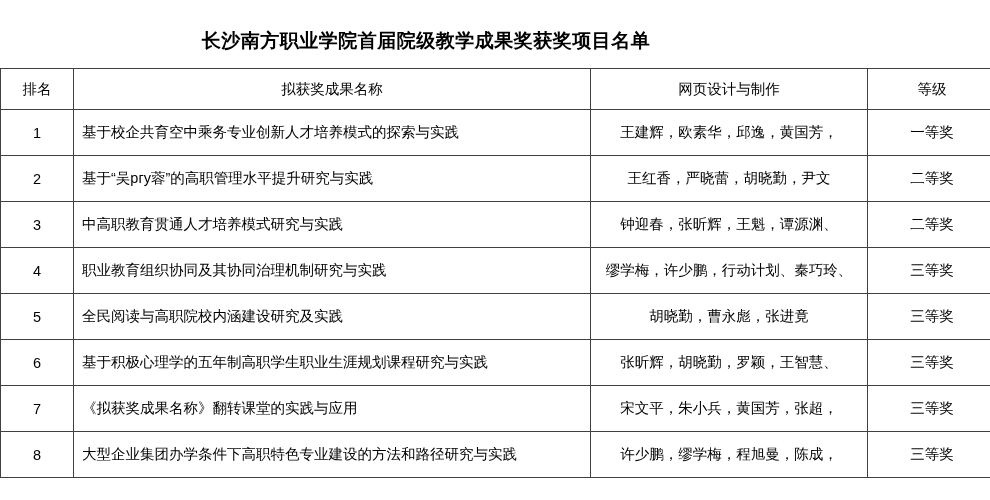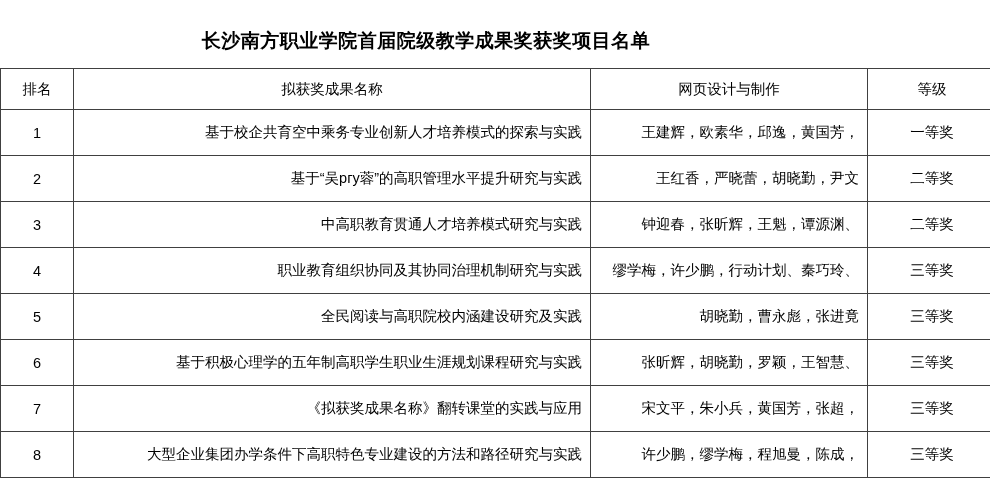--- a/index.html
+++ b/index.html
@@ -46,22 +46,22 @@
   }
   thead th {
     height: 40px;
     text-align: center;
     font-size: 16px;
   }
   tbody td {
     height: 45px;
   }
   .col-rank   { width: 56px;  text-align: center; }
-  .col-name   { width: 500px; text-align: right; }
-  .col-people { width: 260px; text-align: right; padding-left: 14px; }
+  .col-name   { width: 500px; text-align: left; }
+  .col-people { width: 260px; text-align: center; padding-left: 14px; }
   .col-level  { width: 112px; text-align: center; }
   thead .col-name,
   thead .col-people,
   thead .col-level,
   thead .col-rank { text-align: center; }
 </style>
 </head>
 <body>
 
 <div class="page">

